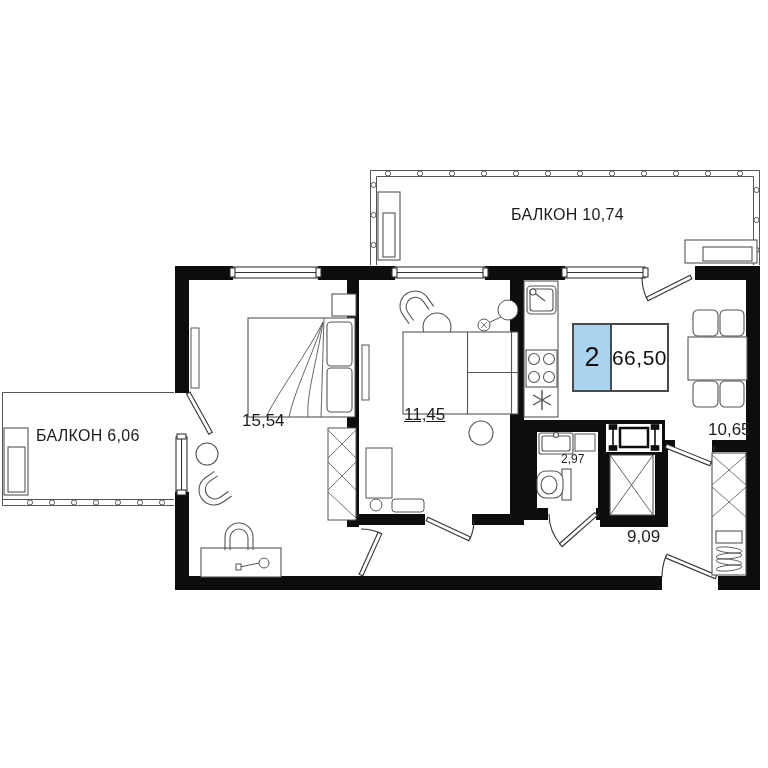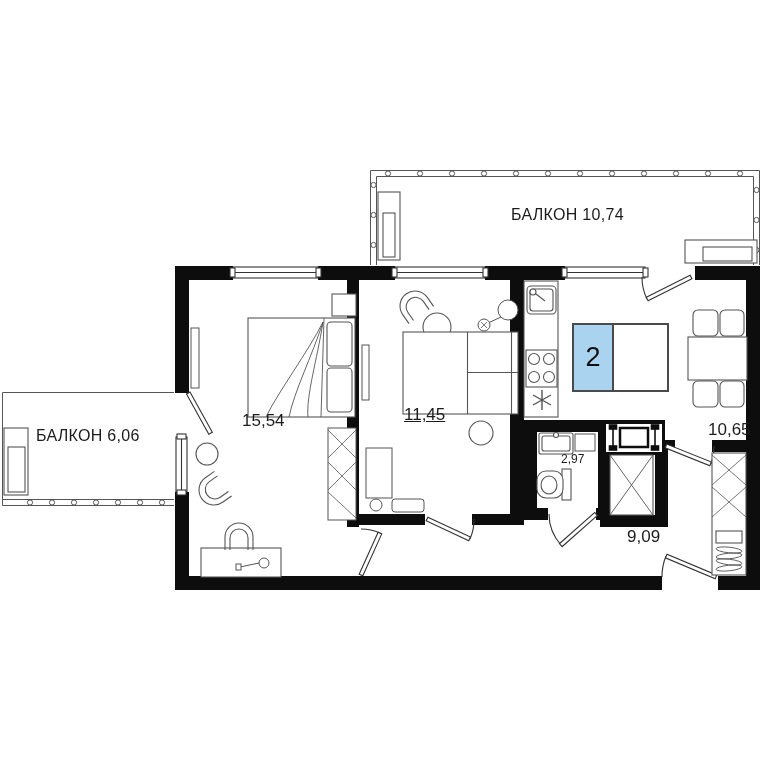--- a/index.html
+++ b/index.html
@@ -293,15 +293,16 @@
 <div class="lbl lbl-balcony" style="left:511px;top:206px;">БАЛКОН 10,74</div>
 <div class="lbl lbl-balcony" style="left:36px;top:427px;text-align:right;">БАЛКОН 6,06</div>
 <div class="lbl lbl-room" style="left:242px;top:411px;">15,54</div>
 <div class="lbl lbl-room" style="left:404px;top:405px;text-decoration:underline;">11,45</div>
 <div class="lbl lbl-small" style="left:561px;top:452px;">2,97</div>
 <div class="lbl lbl-room" style="left:627px;top:527px;">9,09</div>
 <div class="lbl lbl-room" style="left:708px;top:420px;">10,65</div>
 
 <div class="badge">
   <div class="badge-rooms">2</div>
+  <div class="badge-area">66,50</div>
 </div>
 
 </div>
 
 </body></html>

